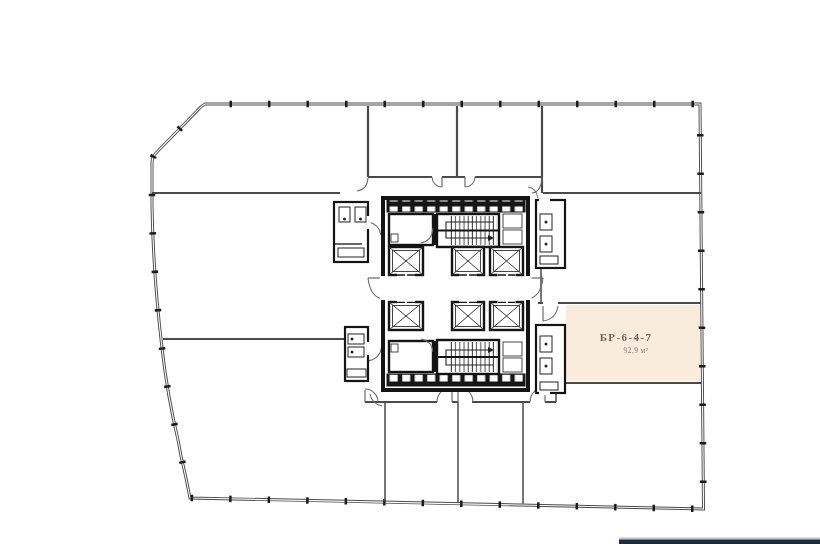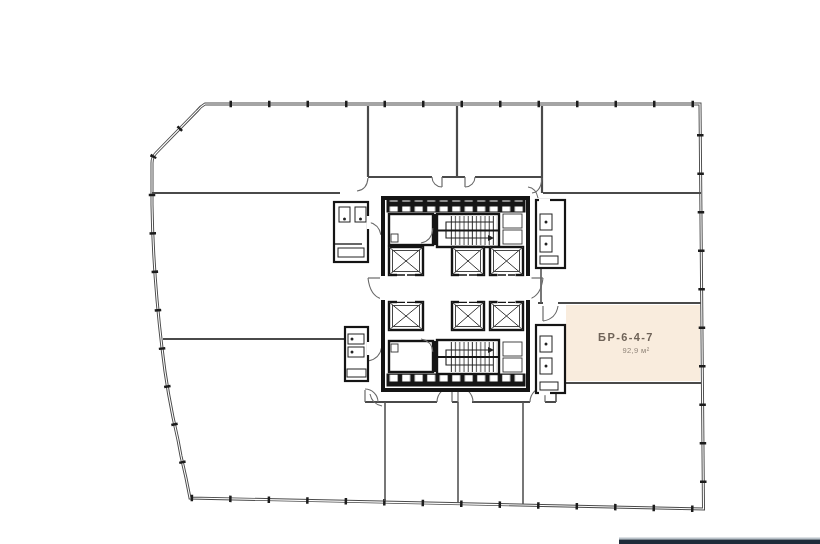--- a/index.html
+++ b/index.html
@@ -1,17 +1,17 @@
 <!DOCTYPE html>
 <html><head>
 <meta charset="utf-8">
 <style>
   html,body{margin:0;padding:0;background:#fff;}
   .stage{position:relative;width:820px;height:544px;background:#fff;overflow:hidden;
-         font-family:Liberation Sans, sans-serif;}
+         font-family:Liberation Serif, serif;}
   svg{display:block;}
   .wall-outer{fill:none;stroke:#4a4a4a;stroke-width:3;}
   .wall-inner{fill:none;stroke:#ffffff;stroke-width:1.1;}
   .ticks{fill:none;stroke:#1c1c1c;stroke-width:6.5;stroke-dasharray:2.5 36;stroke-dashoffset:14;}
   .iw{fill:none;stroke:#4a4a4a;stroke-width:2.2;stroke-linecap:butt;}
   .iw-thin{fill:none;stroke:#555;stroke-width:1.6;}
   .arc{fill:none;stroke:#6a6a6a;stroke-width:1.1;}
   .leaf{fill:none;stroke:#6a6a6a;stroke-width:1.2;}
   .core-wall{fill:#ffffff;stroke:#141414;stroke-width:4;}
   .core-el{fill:#ffffff;stroke:#141414;stroke-width:2.4;}

